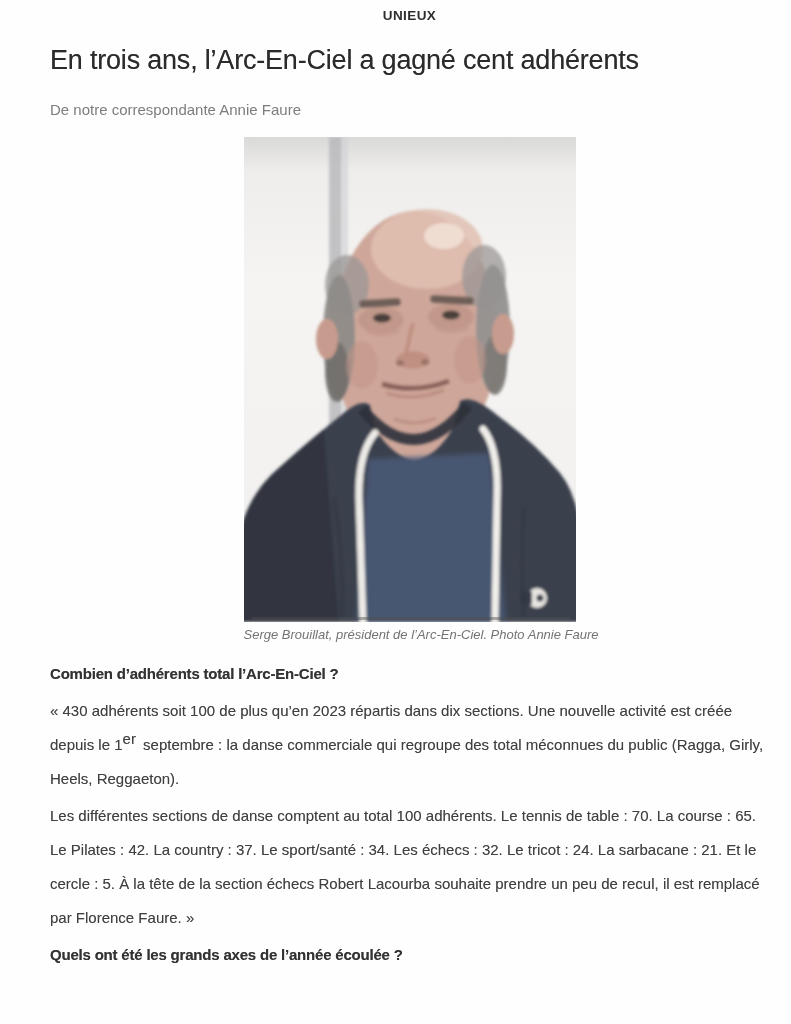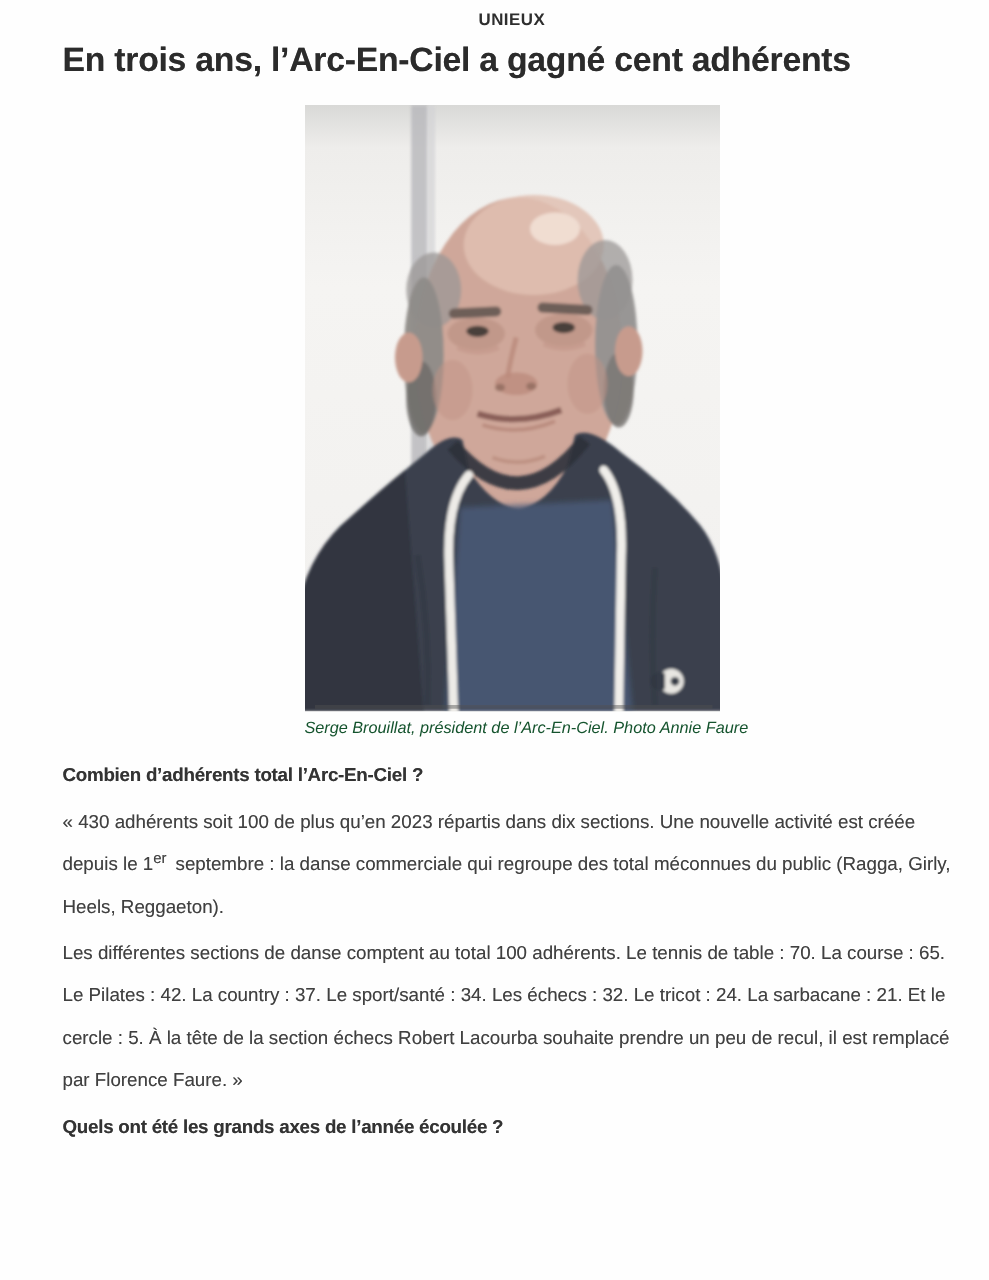--- a/index.html
+++ b/index.html
@@ -20,23 +20,23 @@
   }
   .kicker {
     text-align: center;
     font-size: 13.5px;
     font-weight: bold;
     letter-spacing: 0.4px;
     color: #2e2e2e;
     line-height: 16px;
   }
   h1.headline {
-    margin: 8px 0 0 0;
+    margin: 20px 0 0 0;
     font-size: 27px;
-    font-weight: bold;
+    font-weight: normal;
     letter-spacing: -0.2px;
     color: #2b2b2b;
     line-height: 33px;
     white-space: nowrap;
     text-shadow: 0 0 0.5px rgba(40,40,40,0.55);
   }
   .byline {
     margin: 25px 0 0 0;
     font-size: 15px;
     color: #7d7d7d;
@@ -50,56 +50,57 @@
   figure.photo-block svg {
     display: block;
     width: 332px;
     height: 485px;
     background: #f3f2f0;
   }
   figcaption.photo-caption {
     margin-top: 5px;
     font-size: 13px;
     font-style: italic;
-    color: #14532d;
+    color: #737373;
     line-height: 16px;
     white-space: nowrap;
   }
   .article {
     margin-top: 14px;
     font-size: 15px;
     color: #404040;
     text-shadow: 0 0 0.5px rgba(70,70,70,0.45);
   }
   .article p {
     margin: 3px 0;
     line-height: 34px;
   }
   .article p.lead, .article p.question {
     font-weight: bold;
     color: #333333;
     letter-spacing: -0.2px;
     text-shadow: 0 0 0.5px rgba(40,40,40,0.55);
   }
   .article sup {
-    font-size: 12px;
+    font-size: 15px;
     vertical-align: super;
     line-height: 0;
     margin-right: 3px;
   }
 </style>
 </head>
 <body>
 
 <div class="page">
 
   <div class="kicker">UNIEUX</div>
 
   <h1 class="headline">En trois ans, l’Arc-En-Ciel a gagné cent adhérents</h1>
 
+  <p class="byline">De notre correspondante Annie Faure</p>
 
   <figure class="photo-block">
     <svg viewBox="0 0 332 485" xmlns="http://www.w3.org/2000/svg" aria-hidden="true">
       <defs>
         <linearGradient id="wallGrad" x1="0" y1="0" x2="0" y2="1">
           <stop offset="0" stop-color="#d9d9d7"></stop>
           <stop offset="0.07" stop-color="#eeedeb"></stop>
           <stop offset="0.3" stop-color="#f5f4f2"></stop>
           <stop offset="1" stop-color="#f1f0ee"></stop>
         </linearGradient>

